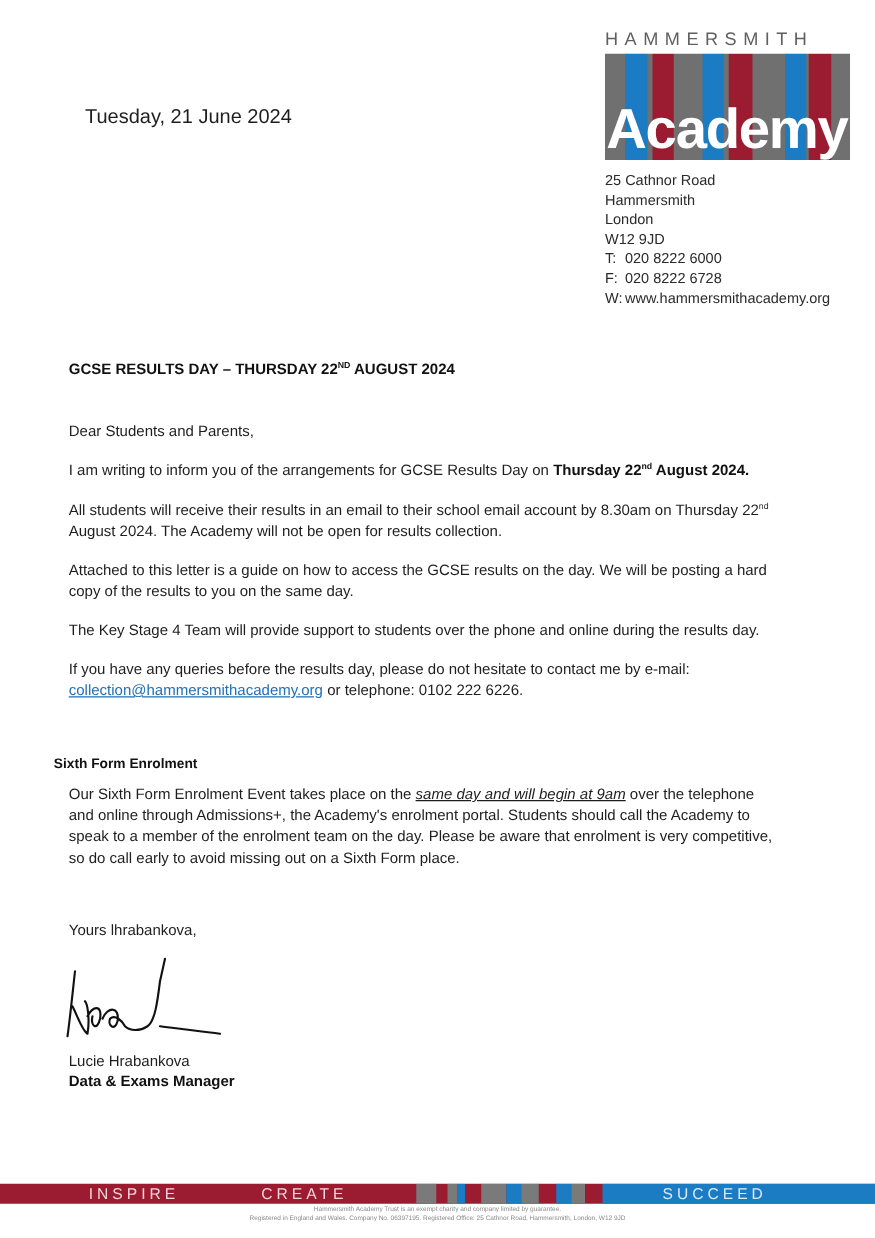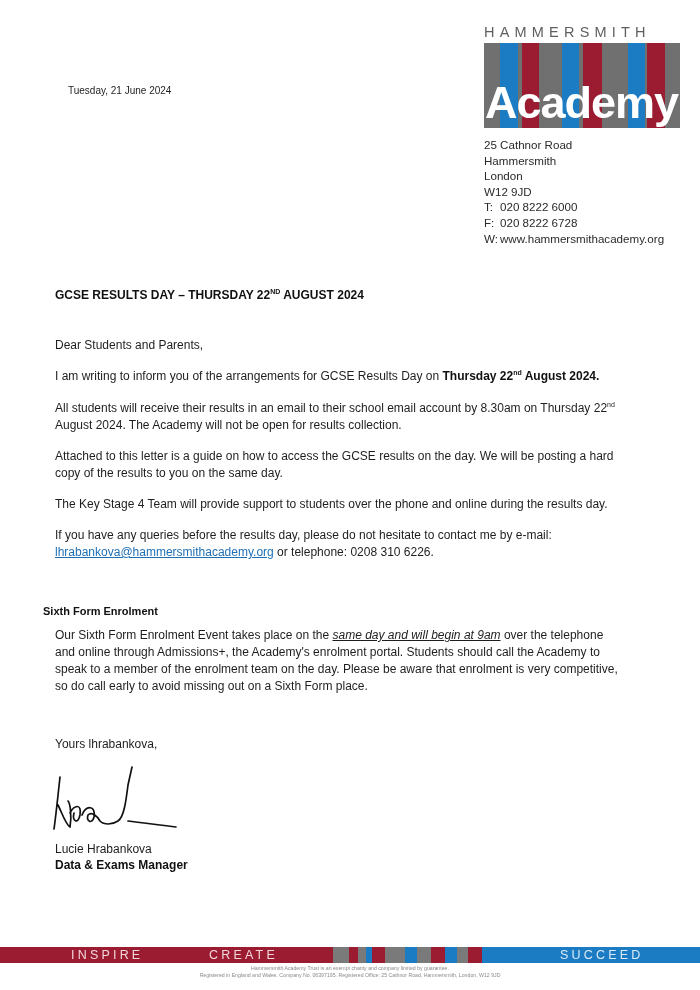--- a/index.html
+++ b/index.html
@@ -11,21 +11,21 @@
   .logo-wordmark { left: 484px; top: 24px; width: 196px; font-size: 14.5px; letter-spacing: 5.2px; color: #5f5f5f; white-space: nowrap; }
   .logo-block { left: 484px; top: 43px; width: 196px; height: 85px; background: #707070; overflow: hidden; }
   .logo-block .stripe { position: absolute; top: 0; height: 85px; }
   .logo-academy { position: absolute; left: 1px; top: 36px; font-size: 45px; font-weight: bold; color: #ffffff; letter-spacing: -1px; line-height: 48px; white-space: nowrap; }
 
   
   .address { left: 484px; top: 137px; font-size: 11.6px; line-height: 15.6px; color: #2a2a2a; }
   .address div { white-space: nowrap; }
   .address .lbl { display: inline-block; width: 16px; }
 
-  .date { left: 68px; top: 85px; font-size: 10px; color: #1e1e1e; }
+  .date { left: 68px; top: 85px; font-size: 16px; color: #1e1e1e; }
 
   .subject { left: 55px; top: 288px; font-size: 12px; font-weight: bold; color: #111; white-space: nowrap; }
   .subject sup, .body-text sup { font-size: 7px; vertical-align: 5px; line-height: 0; }
 
   .body-text { left: 55px; width: 570px; font-size: 12px; line-height: 17px; color: #1e1e1e; }
   .body-text p { margin: 0; }
   .body-text b { color: #111; }
   .email-link { color: #1f6fb5; text-decoration: underline; }
   .underline { text-decoration: underline; font-style: italic; }
 
@@ -33,21 +33,21 @@
 
   .closing { left: 55px; top: 737px; font-size: 12px; color: #1e1e1e; }
   .signature { left: 52px; top: 765px; width: 125px; height: 70px; }
   .signer-name { left: 55px; top: 842px; font-size: 12px; color: #1e1e1e; }
   .signer-role { left: 55px; top: 858px; font-size: 12px; font-weight: bold; color: #111; }
 
   
   .footer-bar { left: 0; top: 947px; width: 700px; height: 16px; background: #9b1b30; overflow: hidden; }
   .footer-bar .seg { position: absolute; top: 0; height: 16px; }
   .footer-word { position: absolute; top: 1px; font-size: 12.5px; letter-spacing: 3.2px; color: #f2d6db; line-height: 14px; }
-  .footer-word.blue { color: #dbeaf7; margin-left: 30px; }
+  .footer-word.blue { color: #dbeaf7; }
   .legal { left: 0; width: 700px; text-align: center; font-size: 5.2px; color: #8a8a8a; line-height: 7px; }
 </style>
 </head>
 <body>
 
 <div class="abs logo-wordmark">HAMMERSMITH</div>
 <div class="abs logo-block">
   <div class="stripe" style="left:16px;width:18px;background:#1b7cc4"></div>
   <div class="stripe" style="left:38px;width:17px;background:#9b1b30"></div>
   <div class="stripe" style="left:78px;width:17px;background:#1b7cc4"></div>
@@ -79,21 +79,21 @@
 
 <div class="abs body-text" style="top:400px;">
   <p><span>All students will receive their results in an email to their school email account by 8.30am on Thursday 22</span><sup>nd</sup><span> August 2024. The Academy will not be open for results collection.</span></p>
 </div>
 
 <div class="abs body-text" style="top:448px;">Attached to this letter is a guide on how to access the GCSE results on the day. We will be posting a hard copy of the results to you on the same day.</div>
 
 <div class="abs body-text" style="top:496px;">The Key Stage 4 Team will provide support to students over the phone and online during the results day.</div>
 
 <div class="abs body-text" style="top:527px;">
-  <p><span>If you have any queries before the results day, please do not hesitate to contact me by e-mail: </span><a class="email-link">lhrabankova@hammersmithacademy.org</a><span> or telephone: 0208 310 6226.</span></p>
+  <p><span>If you have any queries before the results day, please do not hesitate to contact me by e-mail: </span><a class="email-link">collection@hammersmithacademy.org</a><span> or telephone: 0102 222 6226.</span></p>
 </div>
 
 <div class="abs section-title">Sixth Form Enrolment</div>
 <div class="abs body-text" style="top:627px;">
   <p><span>Our Sixth Form Enrolment Event takes place on the </span><span class="underline">same day and will begin at 9am</span><span> over the telephone and online through Admissions+, the Academy's enrolment portal. Students should call the Academy to speak to a member of the enrolment team on the day. Please be aware that enrolment is very competitive, so do call early to avoid missing out on a Sixth Form place.</span></p>
 </div>
 
 <div class="abs closing">Yours lhrabankova,</div>
 <svg class="abs signature" viewBox="0 0 125 70">
   <path d="M8 12 C6 30, 4 50, 2 64 M6 40 C10 48, 14 60, 18 62 C20 50, 18 38, 16 36 M18 48 C22 40, 30 38, 28 50 C26 60, 20 56, 22 48 M30 50 C34 40, 44 40, 42 52 C40 60, 34 56, 36 50 C40 46, 46 52, 48 56 C52 60, 60 60, 66 56 C72 52, 74 36, 76 20 L80 2 M76 56 C90 58, 110 60, 124 62" fill="none" stroke="#111" stroke-width="1.7" stroke-linecap="round" stroke-linejoin="round"></path>

